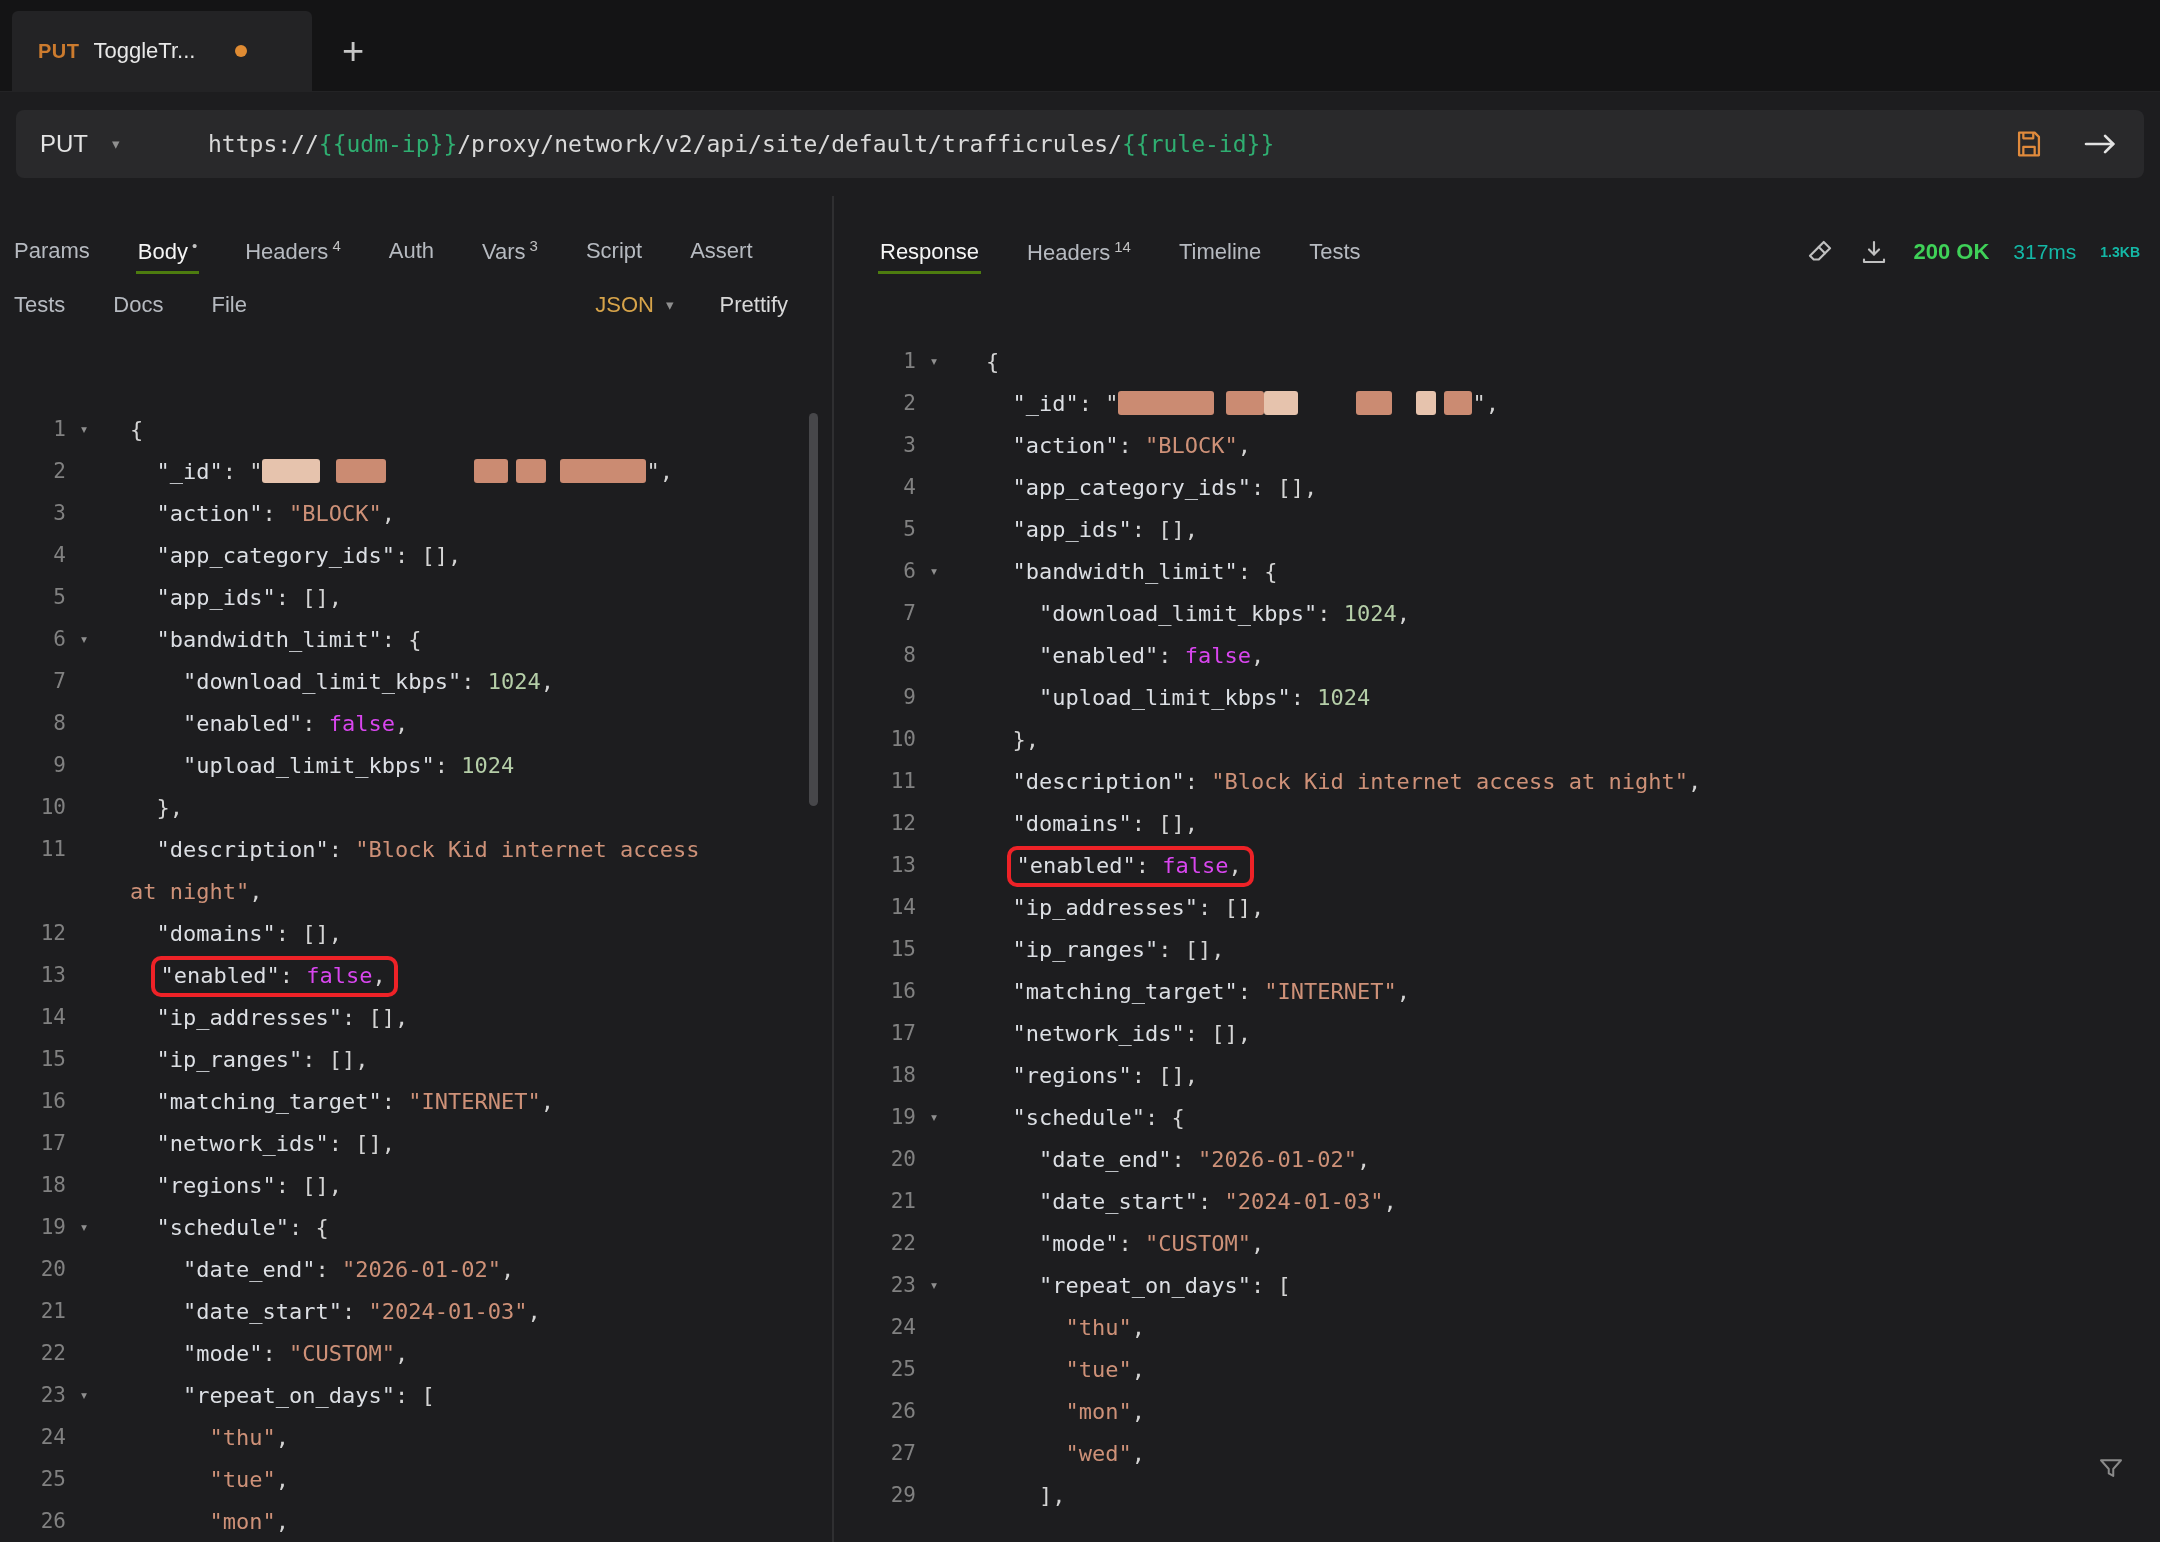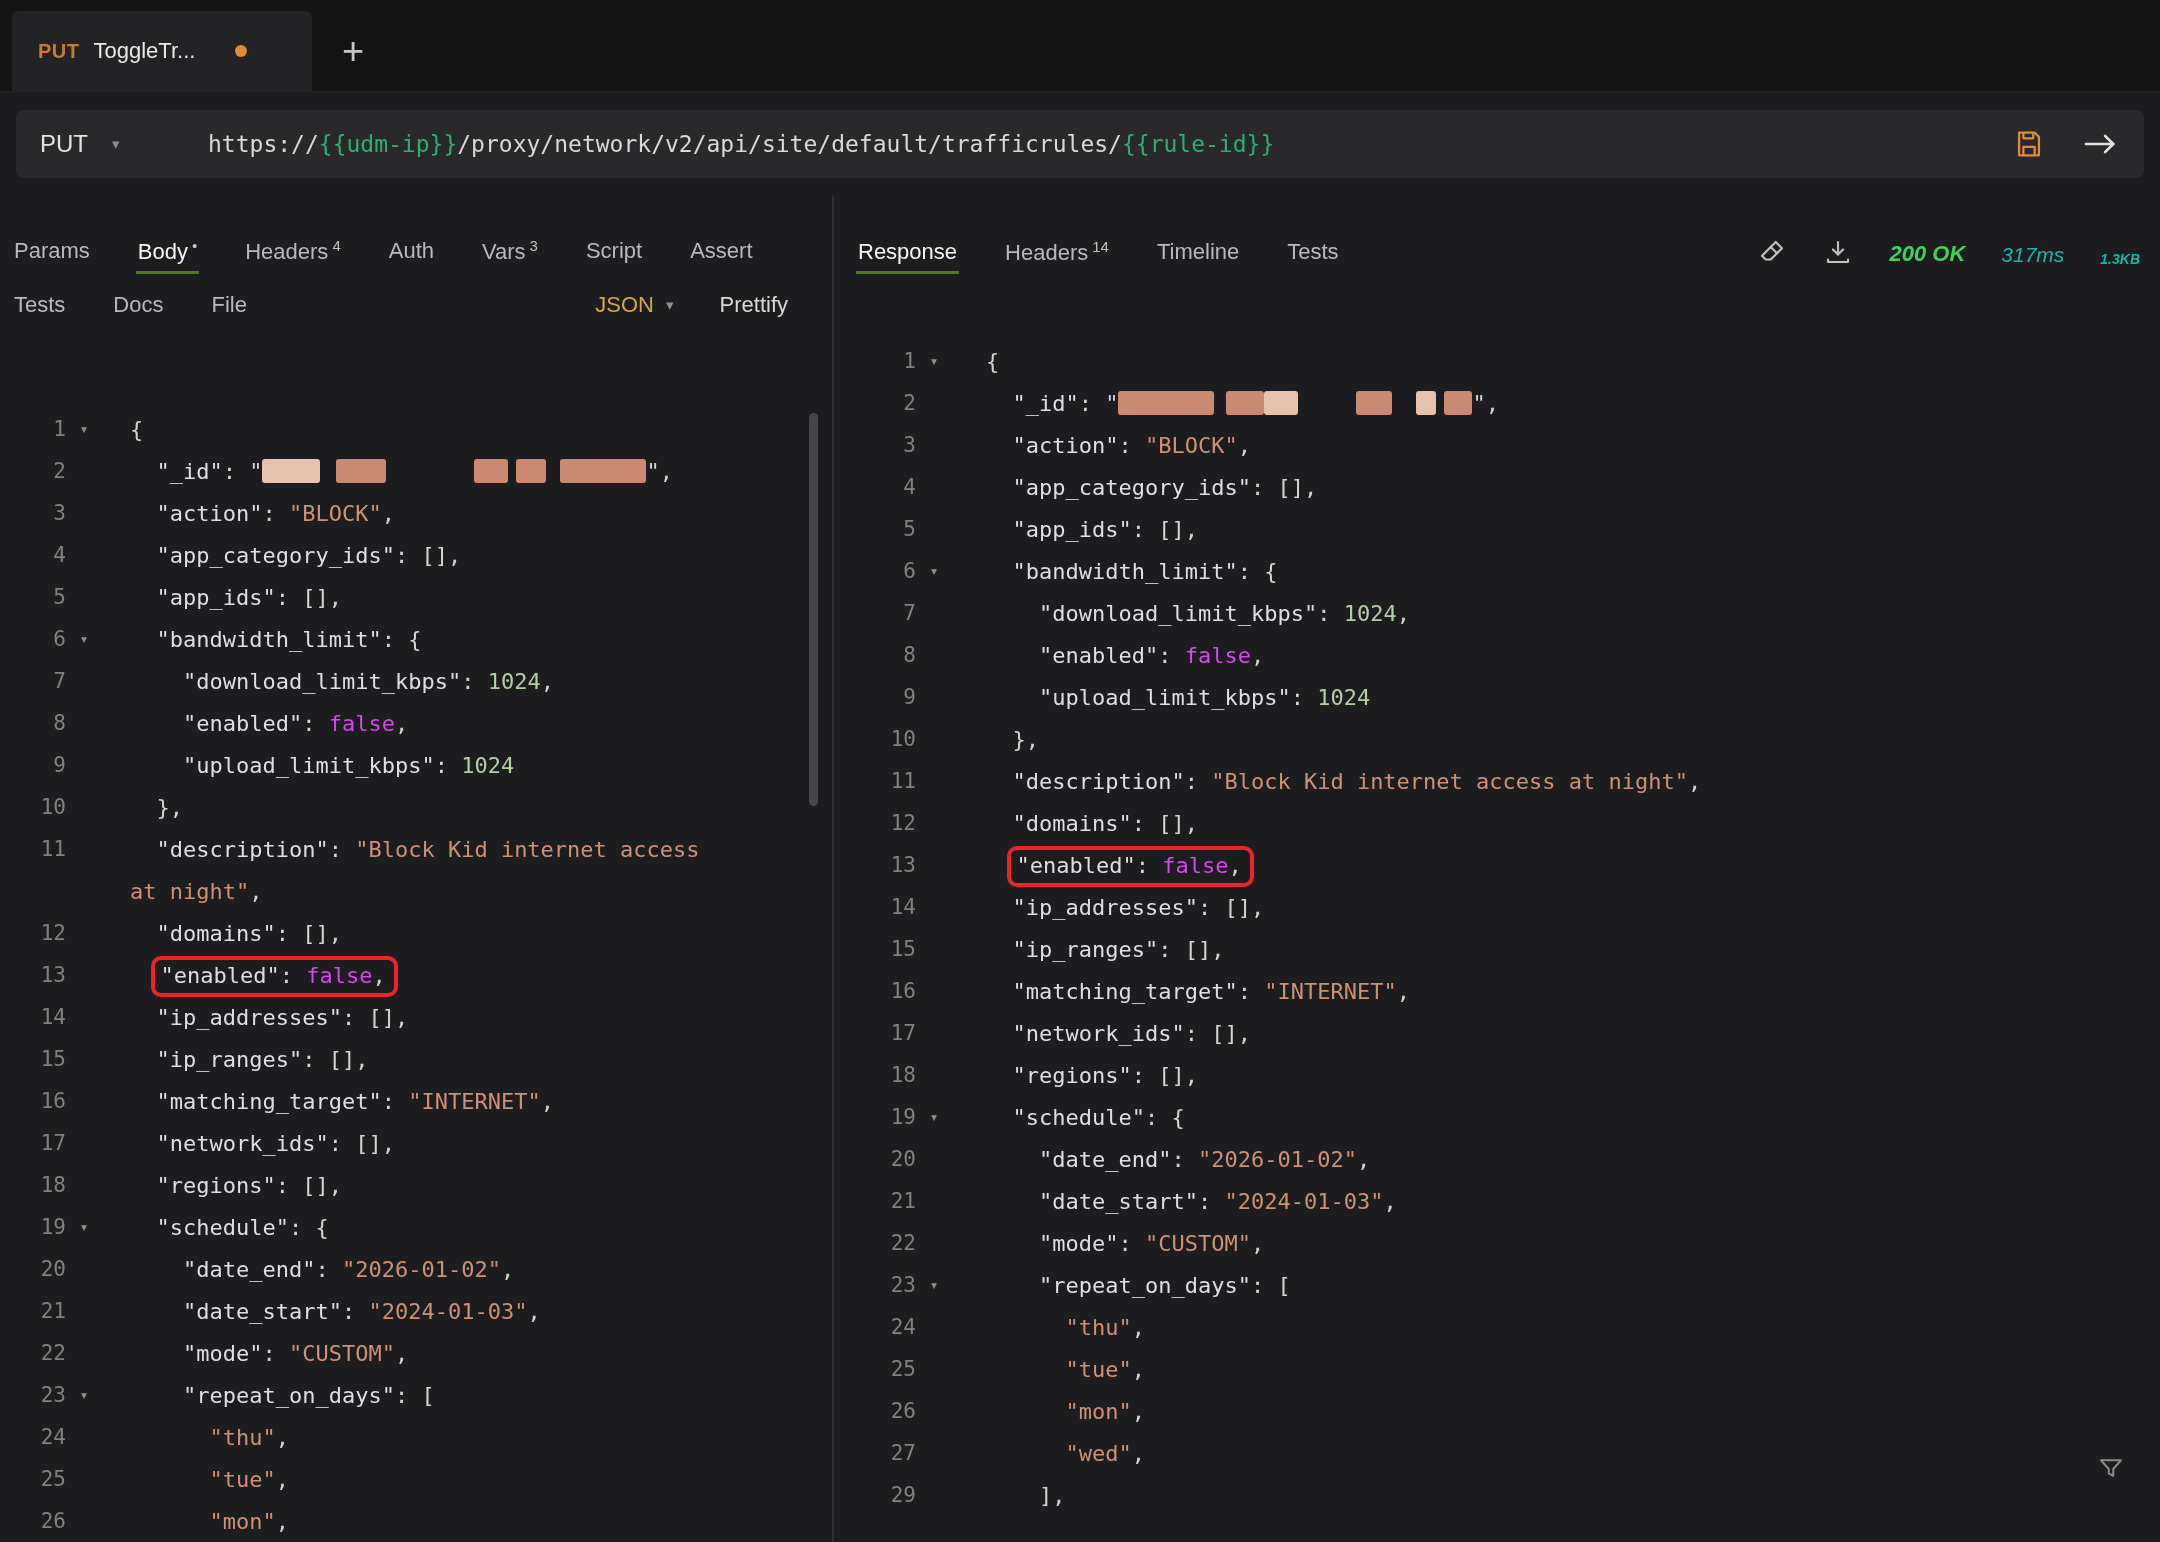--- a/index.html
+++ b/index.html
@@ -33,22 +33,22 @@
   .right-pane{flex:1;display:flex;flex-direction:column;position:relative;padding-top:28px;min-width:0;}
   
   .tabs-row{display:flex;align-items:center;height:54px;padding-left:12px;flex:0 0 auto;}
   .rtab{margin-right:44px;color:#b6bac0;font-size:22px;padding:9px 2px;cursor:pointer;white-space:nowrap;}
   .rtab.active{color:#f5f5f5;border-bottom:3px solid #4d7c0f;padding-bottom:6px;}
   .rtab sup{font-size:15px;color:#c2c2c2;margin-left:4px;}
   .row2-right{margin-left:auto;display:flex;align-items:center;gap:46px;padding-right:44px;}
   .mode-json{color:#d7a44a;font-size:22px;display:flex;align-items:center;gap:12px;cursor:pointer;}
   .prettify{color:#d8d8d8;font-size:22px;cursor:pointer;}
   
-  .resp-header{display:flex;align-items:center;height:56px;padding-left:22px;padding-right:20px;flex:0 0 auto;}
-  .resp-actions{margin-left:auto;display:flex;align-items:flex-end;gap:36px;font-style:italic;}
+  .resp-header{display:flex;align-items:center;height:56px;padding-left:44px;padding-right:20px;flex:0 0 auto;}
+  .resp-actions{margin-left:auto;display:flex;align-items:center;gap:24px;}
   .status{color:#3fd158;font-size:22px;font-weight:700;}
   .rtime{color:#14b8a6;font-size:21px;}
   .rsize{color:#14b8a6;font-size:14px;font-weight:600;}
   
   .editor{font-family:"DejaVu Sans Mono",monospace;font-size:22px;flex:0 0 auto;}
   #req-editor{margin-top:76px;padding-left:8px;}
   #resp-editor{margin-top:60px;padding-left:14px;}
   .cm-row{display:flex;height:42px;align-items:center;}
   .g-num{width:58px;text-align:right;color:#818181;flex:0 0 auto;font-size:21px;}
   #resp-editor .g-num{width:68px;}

